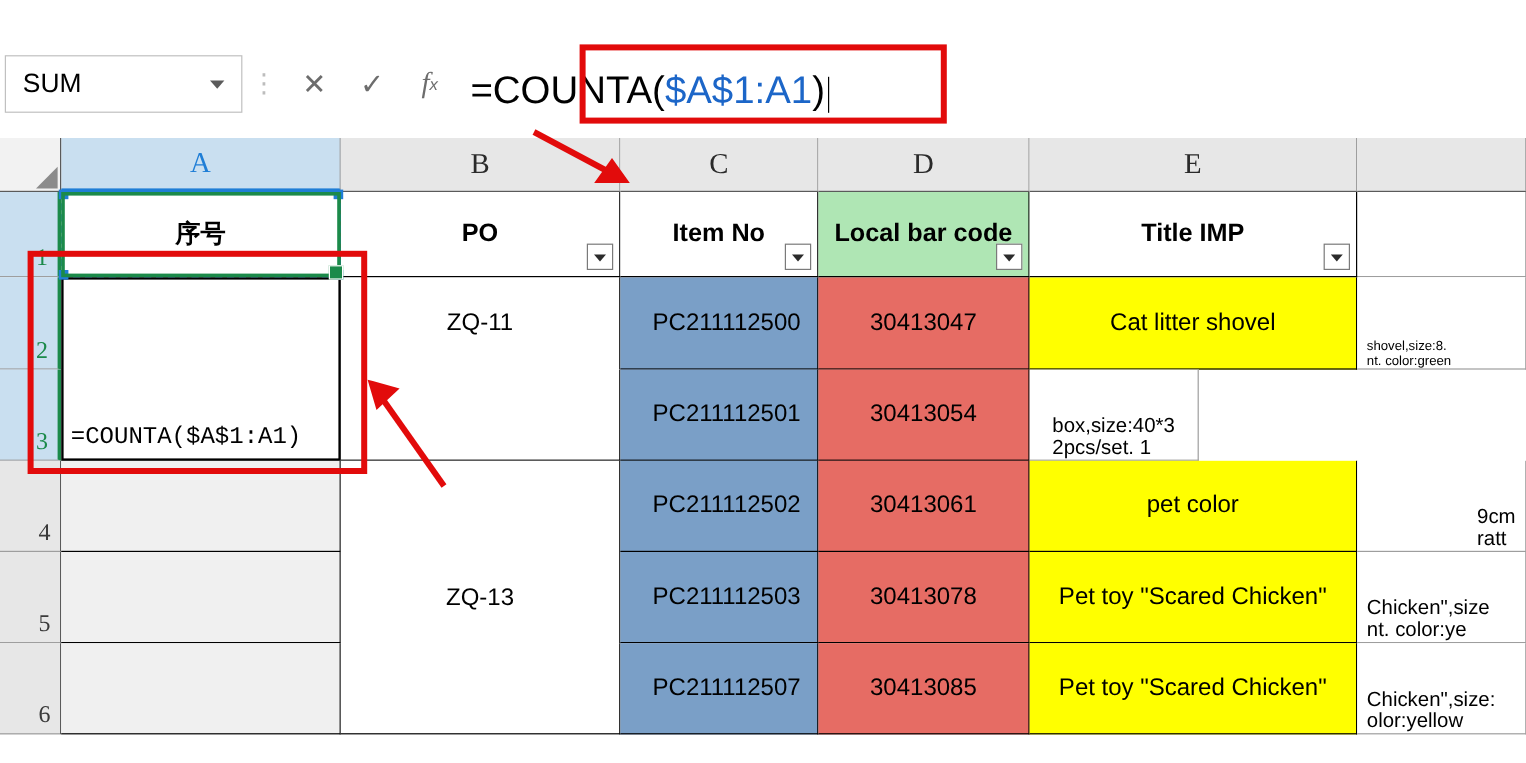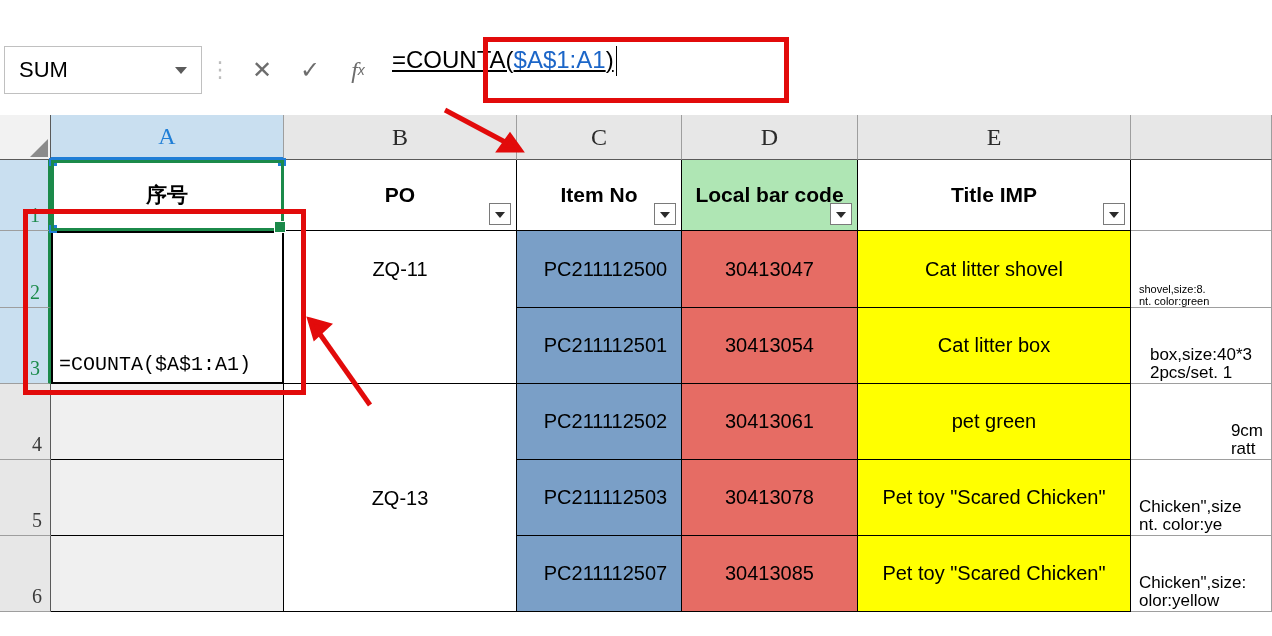--- a/index.html
+++ b/index.html
@@ -50,25 +50,24 @@
 }
 .fbar-btn {
   width: 48px; height: 48px;
   display: flex; align-items: center; justify-content: center;
   color: #6d6d6d; font-size: 24px;
 }
 .fx { font-style: italic; font-family: Georgia, serif; }
 .fx sub { font-size: 14px; }
 .formula-input {
   flex: 1; height: 48px;
-  display: flex; align-items: flex-start;
+  display: flex; align-items: flex-end;
   padding: 0 10px;
-  font-size: 24px;
+  font-size: 32px;
   position: relative;
-  text-decoration: underline;
 }
 .formula-red-frame {
   position: absolute;
   left: 483px; top: 37px;
   width: 306px; height: 66px;
   border: 5px solid var(--red);
   pointer-events: none;
 }
 .ref-blue { color: #1c66c8; }
 .cursor-bar {
@@ -297,39 +296,36 @@
     <div class="row h40s">
       <div class="rowhead sel h40s">3</div>
       <div class="cell wA h40s brd-dark"></div>
       <div class="cell center wB h40s brd-dark" style="border-top:none"></div>
       <div class="cell center blue-bg wC h40s brd-dark">
           <span>PC211112501</span>
         </div>
       <div class="cell center red-bg wD h40s brd-dark">
           <span>30413054</span>
         </div>
-      <div class="cell center yellow-bg wE h40s brd-dark">
-          <span>Cat litter box</span>
-        </div>
       <div class="cell wF h40s" style="font-size:17px;line-height:1.1;white-space:pre-line;align-items:flex-end;justify-content:center;"><span>box,size:40*3
 2pcs/set. 1</span></div>
     </div>
 
     <div class="row h40s">
       <div class="rowhead h40s">4</div>
       <div class="cell wA h40s brd-dark" style="background:#f0f0f0;"></div>
       <div class="cell center wB h40s brd-dark" style="border-bottom:none"></div>
       <div class="cell center blue-bg wC h40s brd-dark">
           <span>PC211112502</span>
         </div>
       <div class="cell center red-bg wD h40s brd-dark">
           <span>30413061</span>
         </div>
       <div class="cell center yellow-bg wE h40s brd-dark">
-          <span>pet green</span>
+          <span>pet color</span>
         </div>
       <div class="cell wF h40s" style="font-size:17px;line-height:1.1;white-space:pre-line;align-items:flex-end;justify-content:flex-end;"><span>9cm
 ratt</span></div>
     </div>
 
     <div class="row h40s">
       <div class="rowhead h40s">5</div>
       <div class="cell wA h40s brd-dark" style="background:#f0f0f0;"></div>
       <div class="cell center wB h40s brd-dark" style="border-top:none;border-bottom:none">
         <span>ZQ-13</span>

